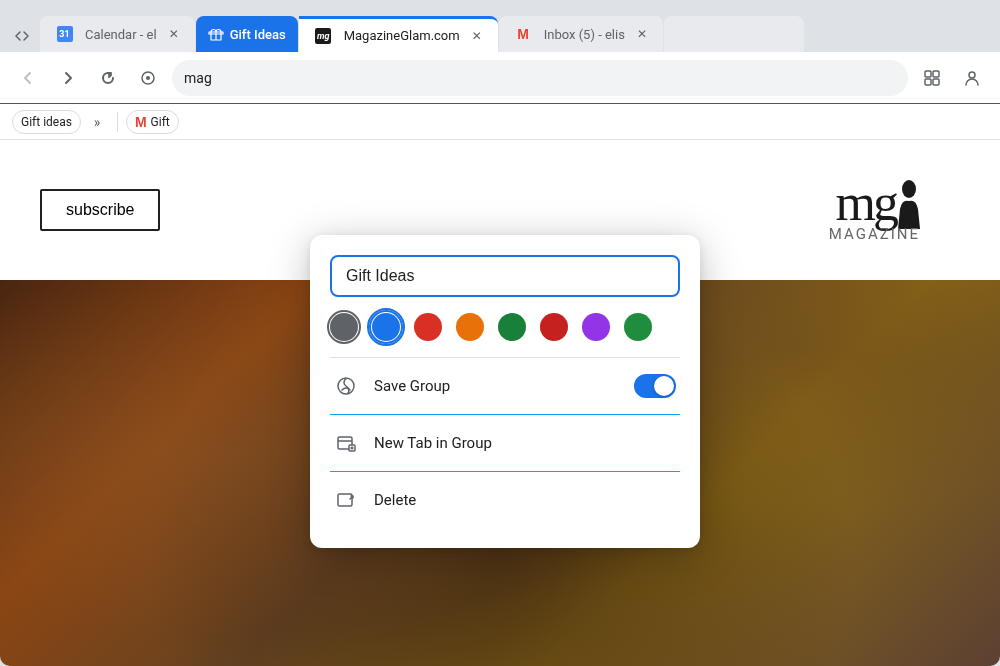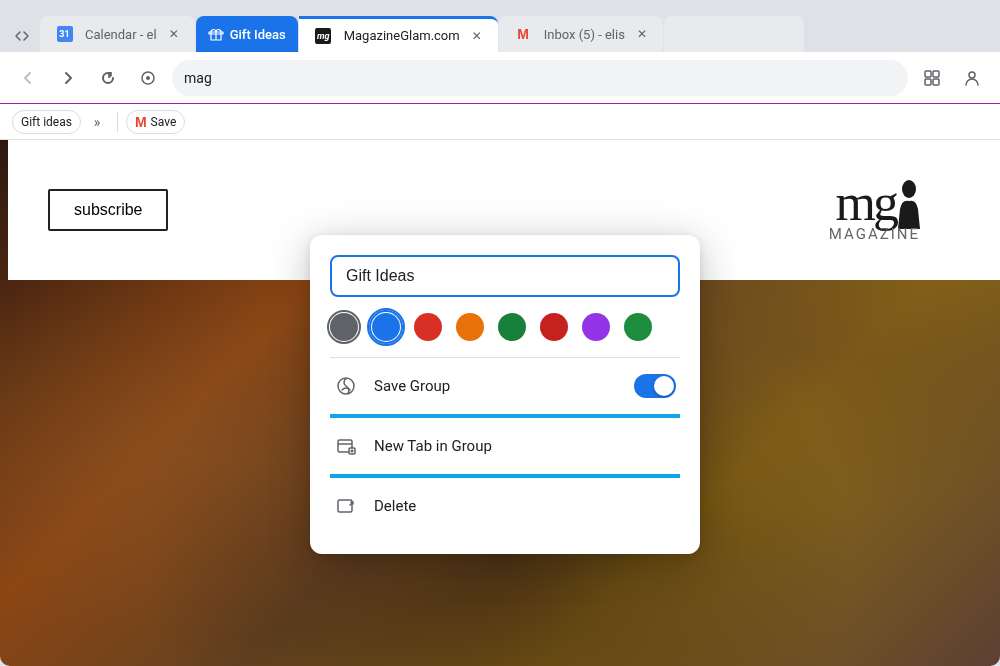--- a/index.html
+++ b/index.html
@@ -223,21 +223,21 @@
       inset: 0;
       background: 
         radial-gradient(ellipse at 20% 60%, rgba(139,90,43,0.4) 0%, transparent 40%),
         radial-gradient(ellipse at 80% 40%, rgba(101,67,33,0.5) 0%, transparent 35%),
         radial-gradient(ellipse at 50% 80%, rgba(44,24,16,0.6) 0%, transparent 50%);
     }
 
     .page-header {
       position: absolute;
       top: 0;
-      left: 8px;
+      left: 0;
       right: 0;
       height: 140px;
       background: white;
       display: flex;
       align-items: center;
       padding: 0 40px;
       gap: 20px;
     }
 
     .subscribe-btn {
@@ -324,21 +324,21 @@
 
     .color-swatch.selected.grey::after { border-color: #5f6368; }
     .color-swatch.selected.blue::after { border-color: #1a73e8; }
 
     .menu-item {
       display: flex;
       align-items: center;
       padding: 16px 4px;
       gap: 16px;
       cursor: pointer;
-      border-bottom: 4px solid #0ea5e9;
+      border-bottom: 1px solid #0ea5e9;
       font-size: 15px;
       color: #202124;
     }
 
     .menu-item:last-child {
       border-bottom: none;
     }
 
     .menu-icon {
       width: 24px;
@@ -495,21 +495,21 @@
   <div class="bookmarks-bar">
     <div class="bookmark-chip">
       <span>Gift ideas</span>
     </div>
     <div class="bookmark-more">
       <span>»</span>
     </div>
     <div style="width:1px;height:20px;background:#dadce0;margin:0 4px;"></div>
     <div class="bookmark-chip">
       <span style="font-size:14px;font-weight:bold;color:#EA4335;font-family:Arial;">M</span>
-      <span>Save</span>
+      <span>Gift</span>
     </div>
   </div>
 
   <div class="page-content">
     <div class="page-bg">
       <div class="page-header">
         <button class="subscribe-btn">subscribe</button>
         <div class="mg-logo">
           <div style="display:flex;flex-direction:column;align-items:flex-end;">
             <div style="font-size:52px;font-weight:300;color:#1a1a1a;font-family:Georgia,serif;line-height:1;letter-spacing:-3px;display:flex;align-items:flex-end;gap:2px;">

